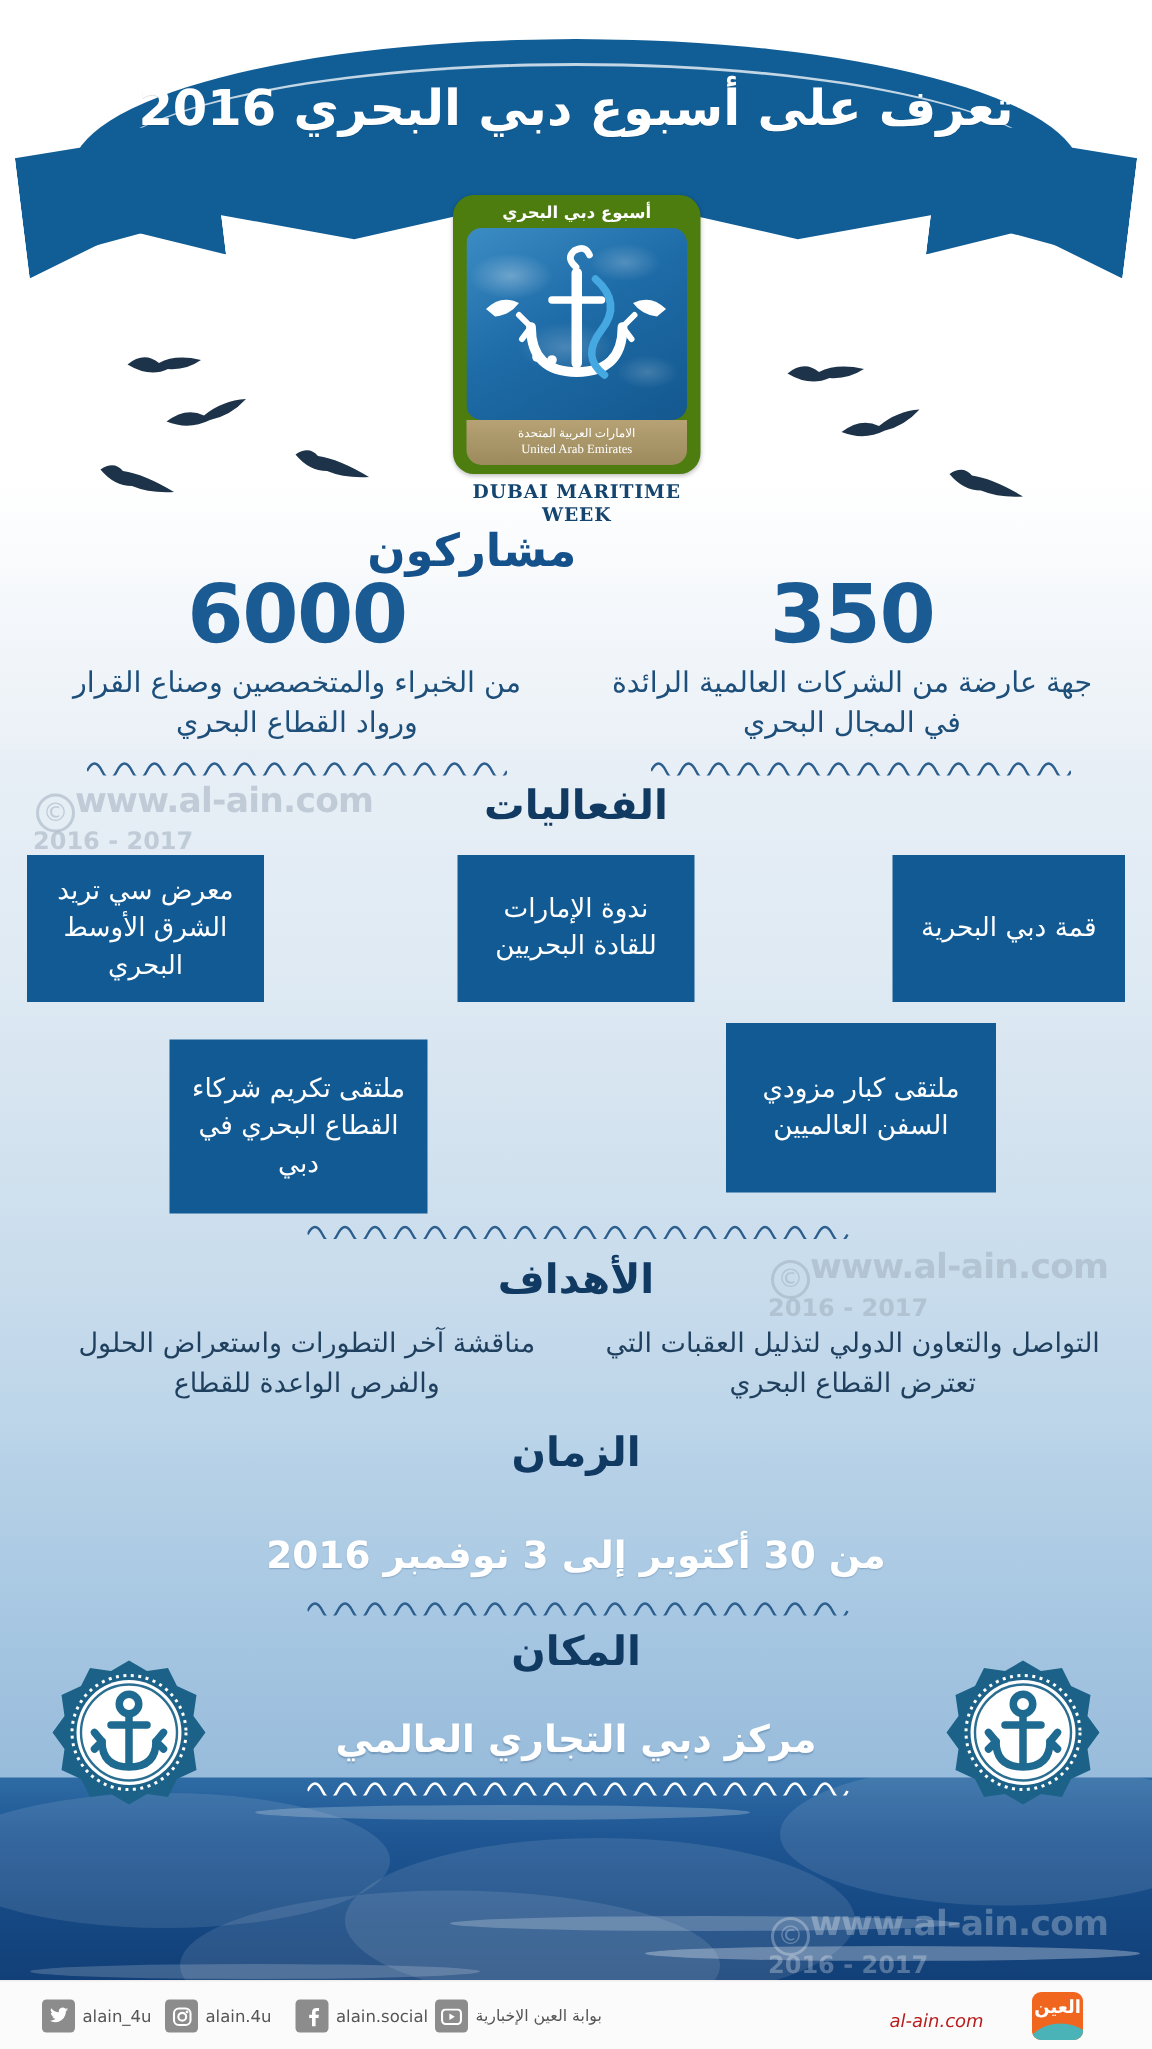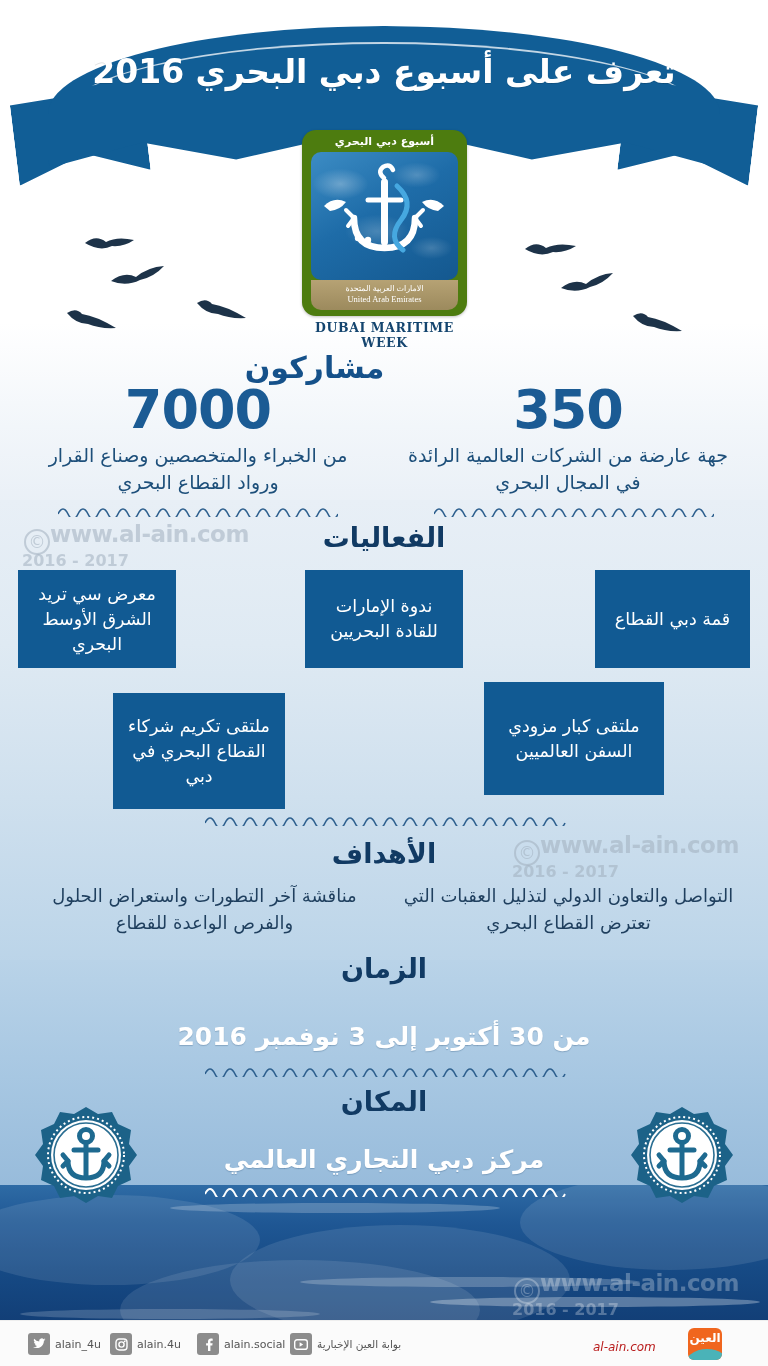--- a/index.html
+++ b/index.html
@@ -424,40 +424,40 @@
   <svg class="bird" style="left:560px; top:272px; width:56px; height:25px;" viewBox="0 0 56 25">
     <path d="M1 16 Q14 6 26 12 Q38 2 53 1 Q43 12 30 15 Q16 22 1 16 Z"></path>
   </svg>
   <svg class="bird" style="left:632px; top:310px; width:56px; height:26px;" viewBox="0 0 56 26">
     <path d="M1 6 Q10 0 16 7 Q30 9 50 21 Q34 22 22 17 Q10 17 1 6 Z"></path>
   </svg>
 
   <div class="stats-title">مشاركون</div>
 
   <div class="stat right">
-    <div class="stat-number">7000</div>
+    <div class="stat-number">6000</div>
     <div class="stat-desc">من الخبراء والمتخصصين وصناع القرار ورواد القطاع البحري</div>
   </div>
   <div class="stat left">
     <div class="stat-number">350</div>
     <div class="stat-desc">جهة عارضة من الشركات العالمية الرائدة في المجال البحري</div>
   </div>
 
   <svg class="wavy" style="left:58px; top:503px; width:280px;" viewBox="0 0 280 14" preserveAspectRatio="none">
     <path d="M0 11 Q5 1 10 11 T20 11 T30 11 T40 11 T50 11 T60 11 T70 11 T80 11 T90 11 T100 11 T110 11 T120 11 T130 11 T140 11 T150 11 T160 11 T170 11 T180 11 T190 11 T200 11 T210 11 T220 11 T230 11 T240 11 T250 11 T260 11 T270 11 T280 11" fill="none" stroke="#2d5f8e" stroke-width="1.6"></path>
   </svg>
   <svg class="wavy" style="left:434px; top:503px; width:280px;" viewBox="0 0 280 14" preserveAspectRatio="none">
     <path d="M0 11 Q5 1 10 11 T20 11 T30 11 T40 11 T50 11 T60 11 T70 11 T80 11 T90 11 T100 11 T110 11 T120 11 T130 11 T140 11 T150 11 T160 11 T170 11 T180 11 T190 11 T200 11 T210 11 T220 11 T230 11 T240 11 T250 11 T260 11 T270 11 T280 11" fill="none" stroke="#2d5f8e" stroke-width="1.6"></path>
   </svg>
 
   <div class="sec-head" style="top:522px;">الفعاليات</div>
 
   <div class="ev-box" style="left:18px; top:570px; width:158px; height:98px;">معرض سي تريد الشرق الأوسط البحري</div>
   <div class="ev-box" style="left:305px; top:570px; width:158px; height:98px;">ندوة الإمارات للقادة البحريين</div>
-  <div class="ev-box" style="left:595px; top:570px; width:155px; height:98px;">قمة دبي القطاع</div>
+  <div class="ev-box" style="left:595px; top:570px; width:155px; height:98px;">قمة دبي البحرية</div>
   <div class="ev-box" style="left:113px; top:693px; width:172px; height:116px;">ملتقى تكريم شركاء القطاع البحري في دبي</div>
   <div class="ev-box" style="left:484px; top:682px; width:180px; height:113px;">ملتقى كبار مزودي السفن العالميين</div>
 
   <svg class="wavy" style="left:205px; top:812px; width:362px;" viewBox="0 0 362 14" preserveAspectRatio="none">
     <path d="M0 11 Q5 1 10 11 T20 11 T30 11 T40 11 T50 11 T60 11 T70 11 T80 11 T90 11 T100 11 T110 11 T120 11 T130 11 T140 11 T150 11 T160 11 T170 11 T180 11 T190 11 T200 11 T210 11 T220 11 T230 11 T240 11 T250 11 T260 11 T270 11 T280 11 T290 11 T300 11 T310 11 T320 11 T330 11 T340 11 T350 11 T360 11" fill="none" stroke="#2d5f8e" stroke-width="1.6"></path>
   </svg>
 
   <div class="sec-head" style="top:838px;">الأهداف</div>
   <div class="goal" style="left:32px; top:882px;">مناقشة آخر التطورات واستعراض الحلول والفرص الواعدة للقطاع</div>
   <div class="goal" style="left:396px; top:882px;">التواصل والتعاون الدولي لتذليل العقبات التي تعترض القطاع البحري</div>

